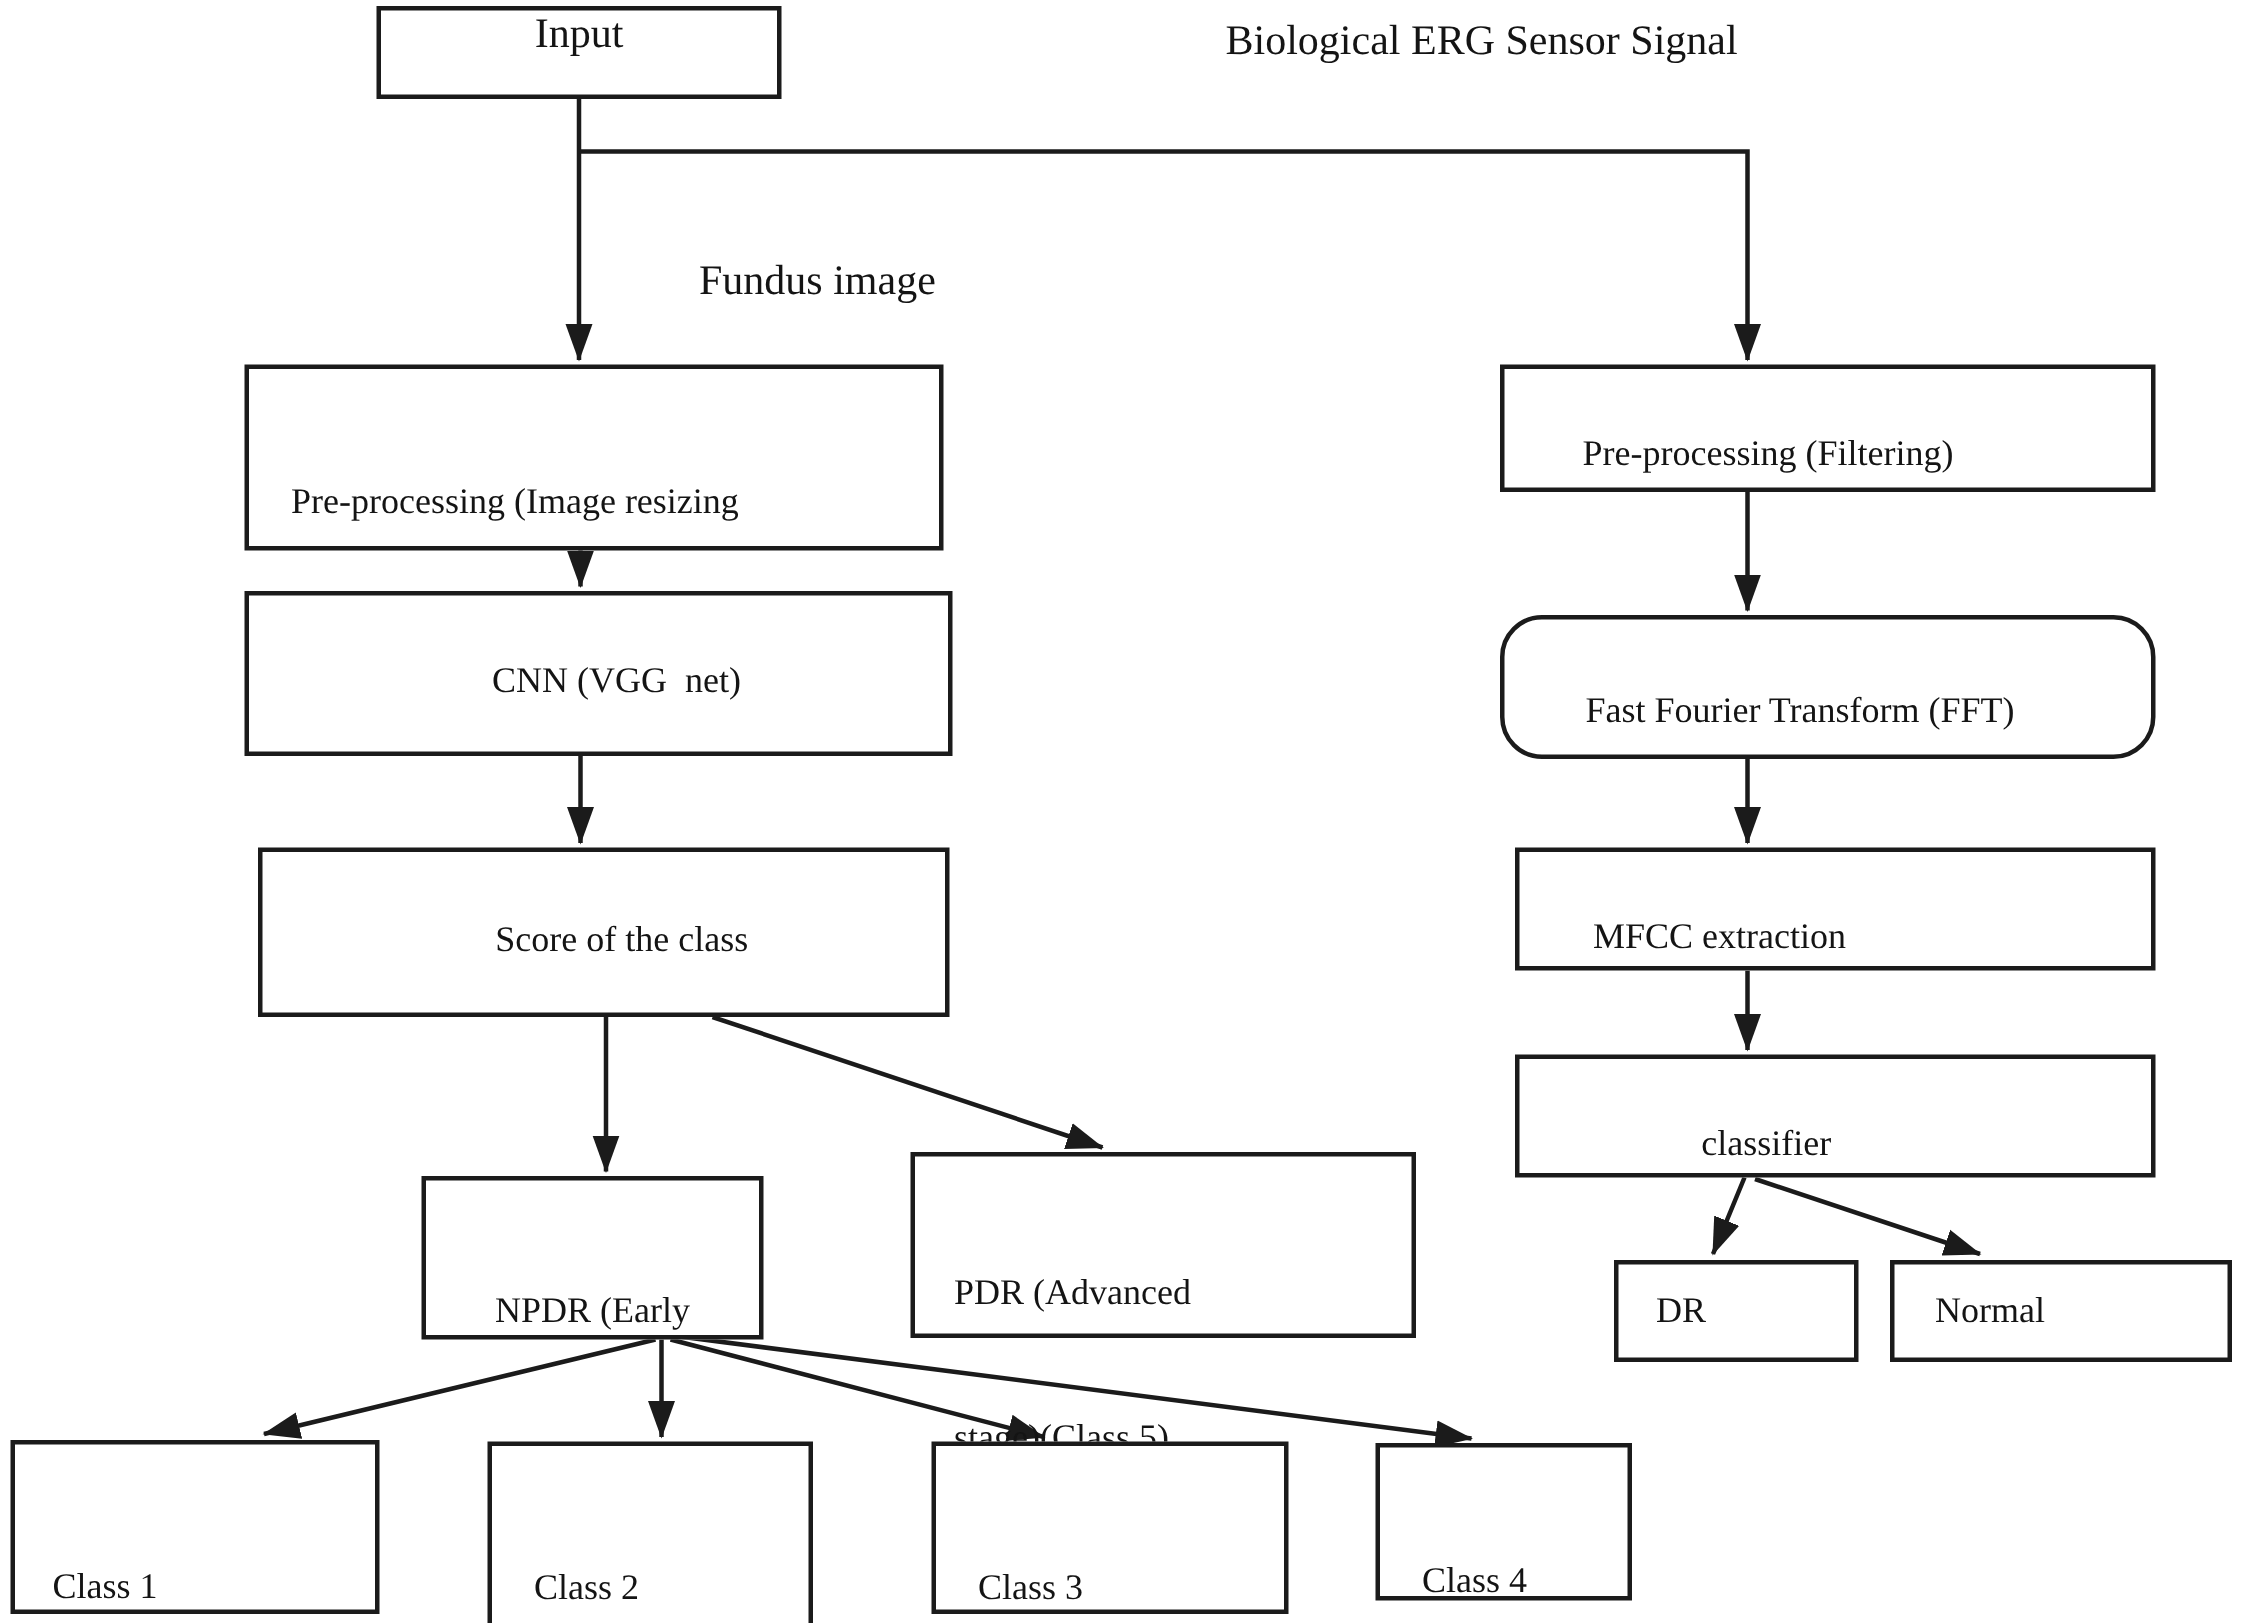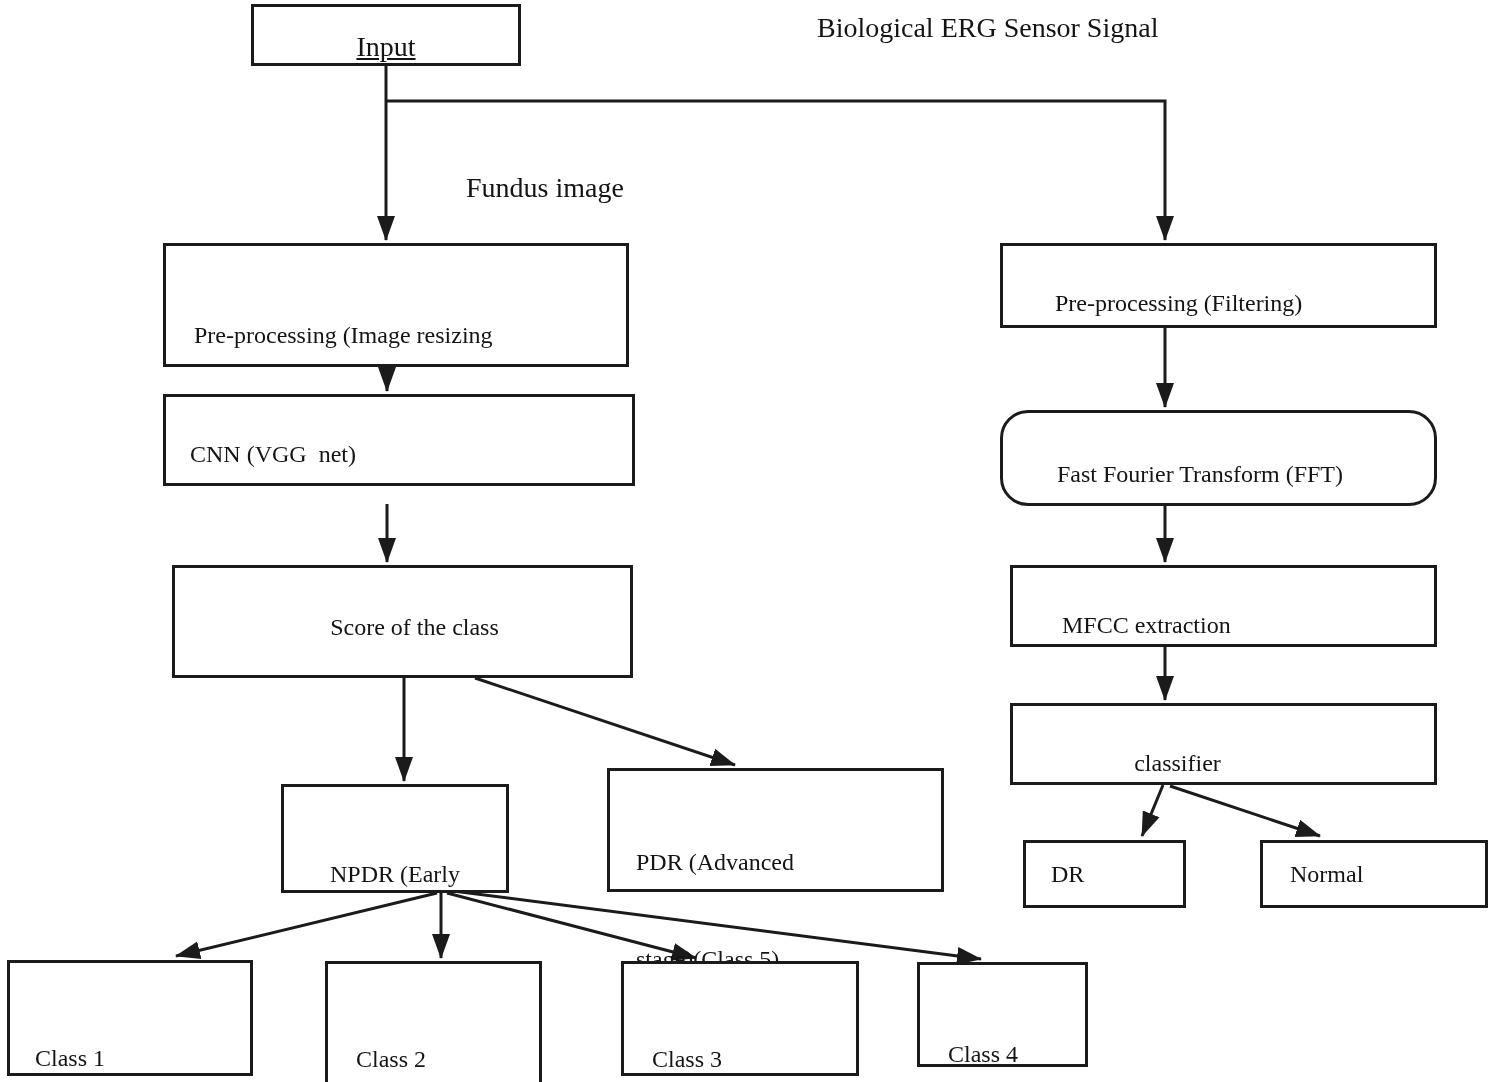--- a/index.html
+++ b/index.html
@@ -27,52 +27,51 @@
     background: #ffffff;
     border: 3px solid #1b1b1b;
     box-sizing: border-box;
     font-size: 24px;
     z-index: 1;
     white-space: pre-wrap;
   }
   .ln { line-height: 43px; }
   .flexcenter {
     display: flex;
-    align-items: flex-end;
+    align-items: flex-start;
     justify-content: center;
-    text-decoration: underline;
   }
   .flexleft {
     display: flex;
     align-items: center;
     justify-content: flex-start;
   }
   .freelabel {
     position: absolute;
     z-index: 1;
     font-size: 28px;
     white-space: nowrap;
   }
 
   
   #n-input          { left: 251px;  top: 4px;    width: 270px; height: 62px;  font-size: 28px; }
   #n-preproc-image  { left: 163px;  top: 243px;  width: 466px; height: 124px; padding: 14px 10px 0 28px; }
-  #n-cnn            { left: 163px;  top: 394px;  width: 472px; height: 92px; padding-top: 17px; }
+  #n-cnn            { left: 163px;  top: 394px;  width: 472px; height: 110px; padding-top: 17px; text-align: center; }
   #n-score          { left: 172px;  top: 565px;  width: 461px; height: 113px; padding-top: 19px; text-align: center; }
   #n-npdr           { left: 281px;  top: 784px;  width: 228px; height: 109px; padding-top: 12px; text-align: center; }
   #n-pdr            { left: 607px;  top: 768px;  width: 337px; height: 124px; padding: 16px 10px 0 26px; }
   #n-class1         { left: 7px;    top: 960px;  width: 246px; height: 116px; padding: 20px 5px 0 25px; }
   #n-class2         { left: 325px;  top: 961px;  width: 217px; height: 139px; padding: 20px 5px 0 28px; }
   #n-class3         { left: 621px;  top: 961px;  width: 238px; height: 115px; padding: 20px 5px 0 28px; }
   #n-class4         { left: 917px;  top: 962px;  width: 171px; height: 105px; padding: 14px 5px 0 28px; }
   #n-preproc-filter { left: 1000px; top: 243px;  width: 437px; height: 85px;  padding: 17px 5px 0 28px; }
   #n-fft            { left: 1000px; top: 410px;  width: 437px; height: 96px;  padding: 21px 5px 0 30px; border-radius: 28px; }
   #n-mfcc           { left: 1010px; top: 565px;  width: 427px; height: 82px;  padding: 17px 5px 0 25px; }
   #n-classifier     { left: 1010px; top: 703px;  width: 427px; height: 82px;  padding: 17px 116px 16px 0; text-align: center; }
-  #n-dr             { left: 1023px; top: 840px;  width: 163px; height: 68px;  padding-left: 25px; text-align: center; }
+  #n-dr             { left: 1076px; top: 840px;  width: 163px; height: 68px;  padding-left: 25px; text-align: center; }
   #n-normal         { left: 1260px; top: 840px;  width: 228px; height: 68px;  padding-left: 27px; }
 
   #lbl-erg    { left: 817px; top: 12px; }
   #lbl-fundus { left: 418px; top: 172px; margin-left: 48px; }
 </style>
 </head>
 <body>
 
 <div class="canvas">
 

